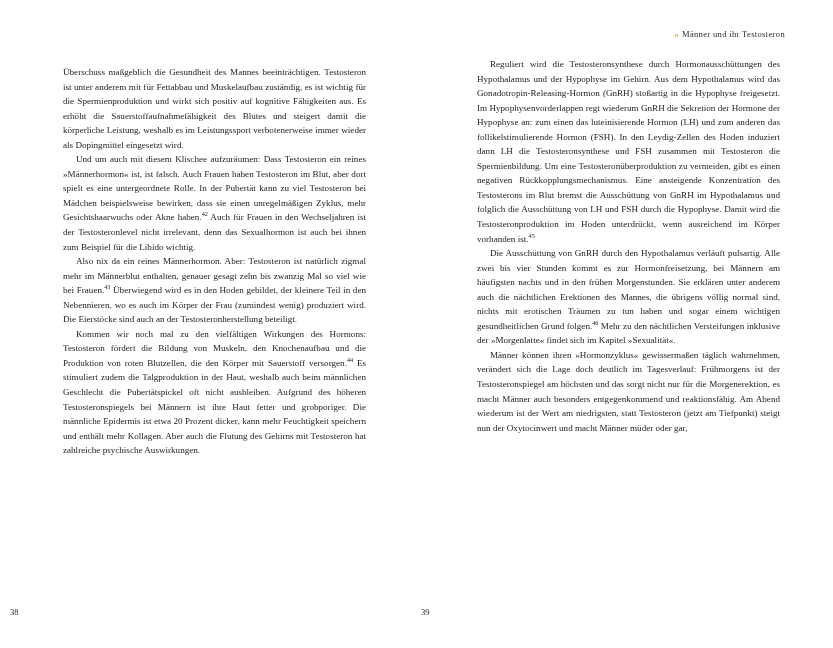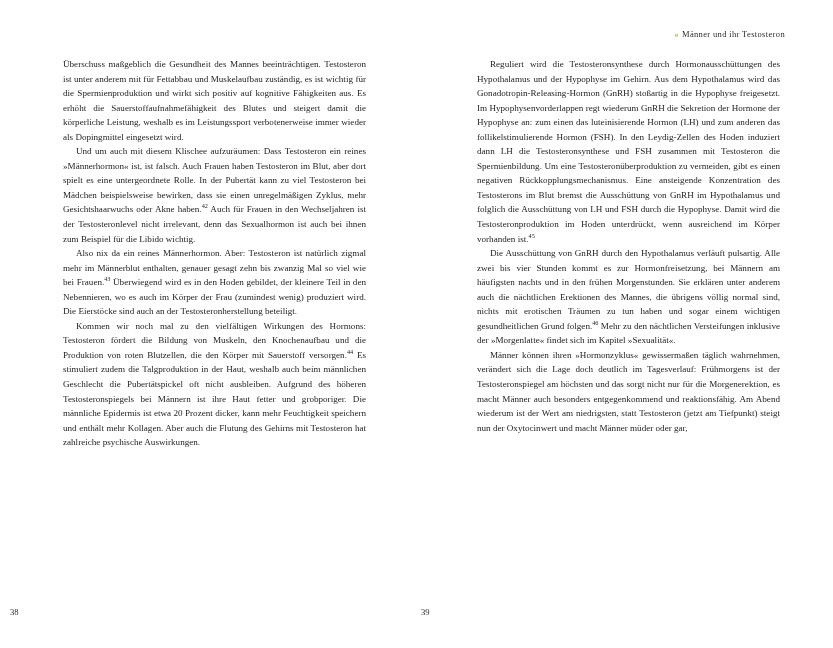--- a/index.html
+++ b/index.html
@@ -54,20 +54,21 @@
     width: 303px;
     font-size: 9.1px;
     line-height: 14.55px;
     text-align: justify;
     text-justify: inter-word;
     hyphens: manual;
     color: #1d1d1d;
   }
   .page-left .column {
     left: 63px;
+    margin-top: 8px;
   }
   .page-right .column {
     left: 60px;
   }
   .column p {
     margin: 0;
   }
   .column p.indent {
     text-indent: 13px;
   }

